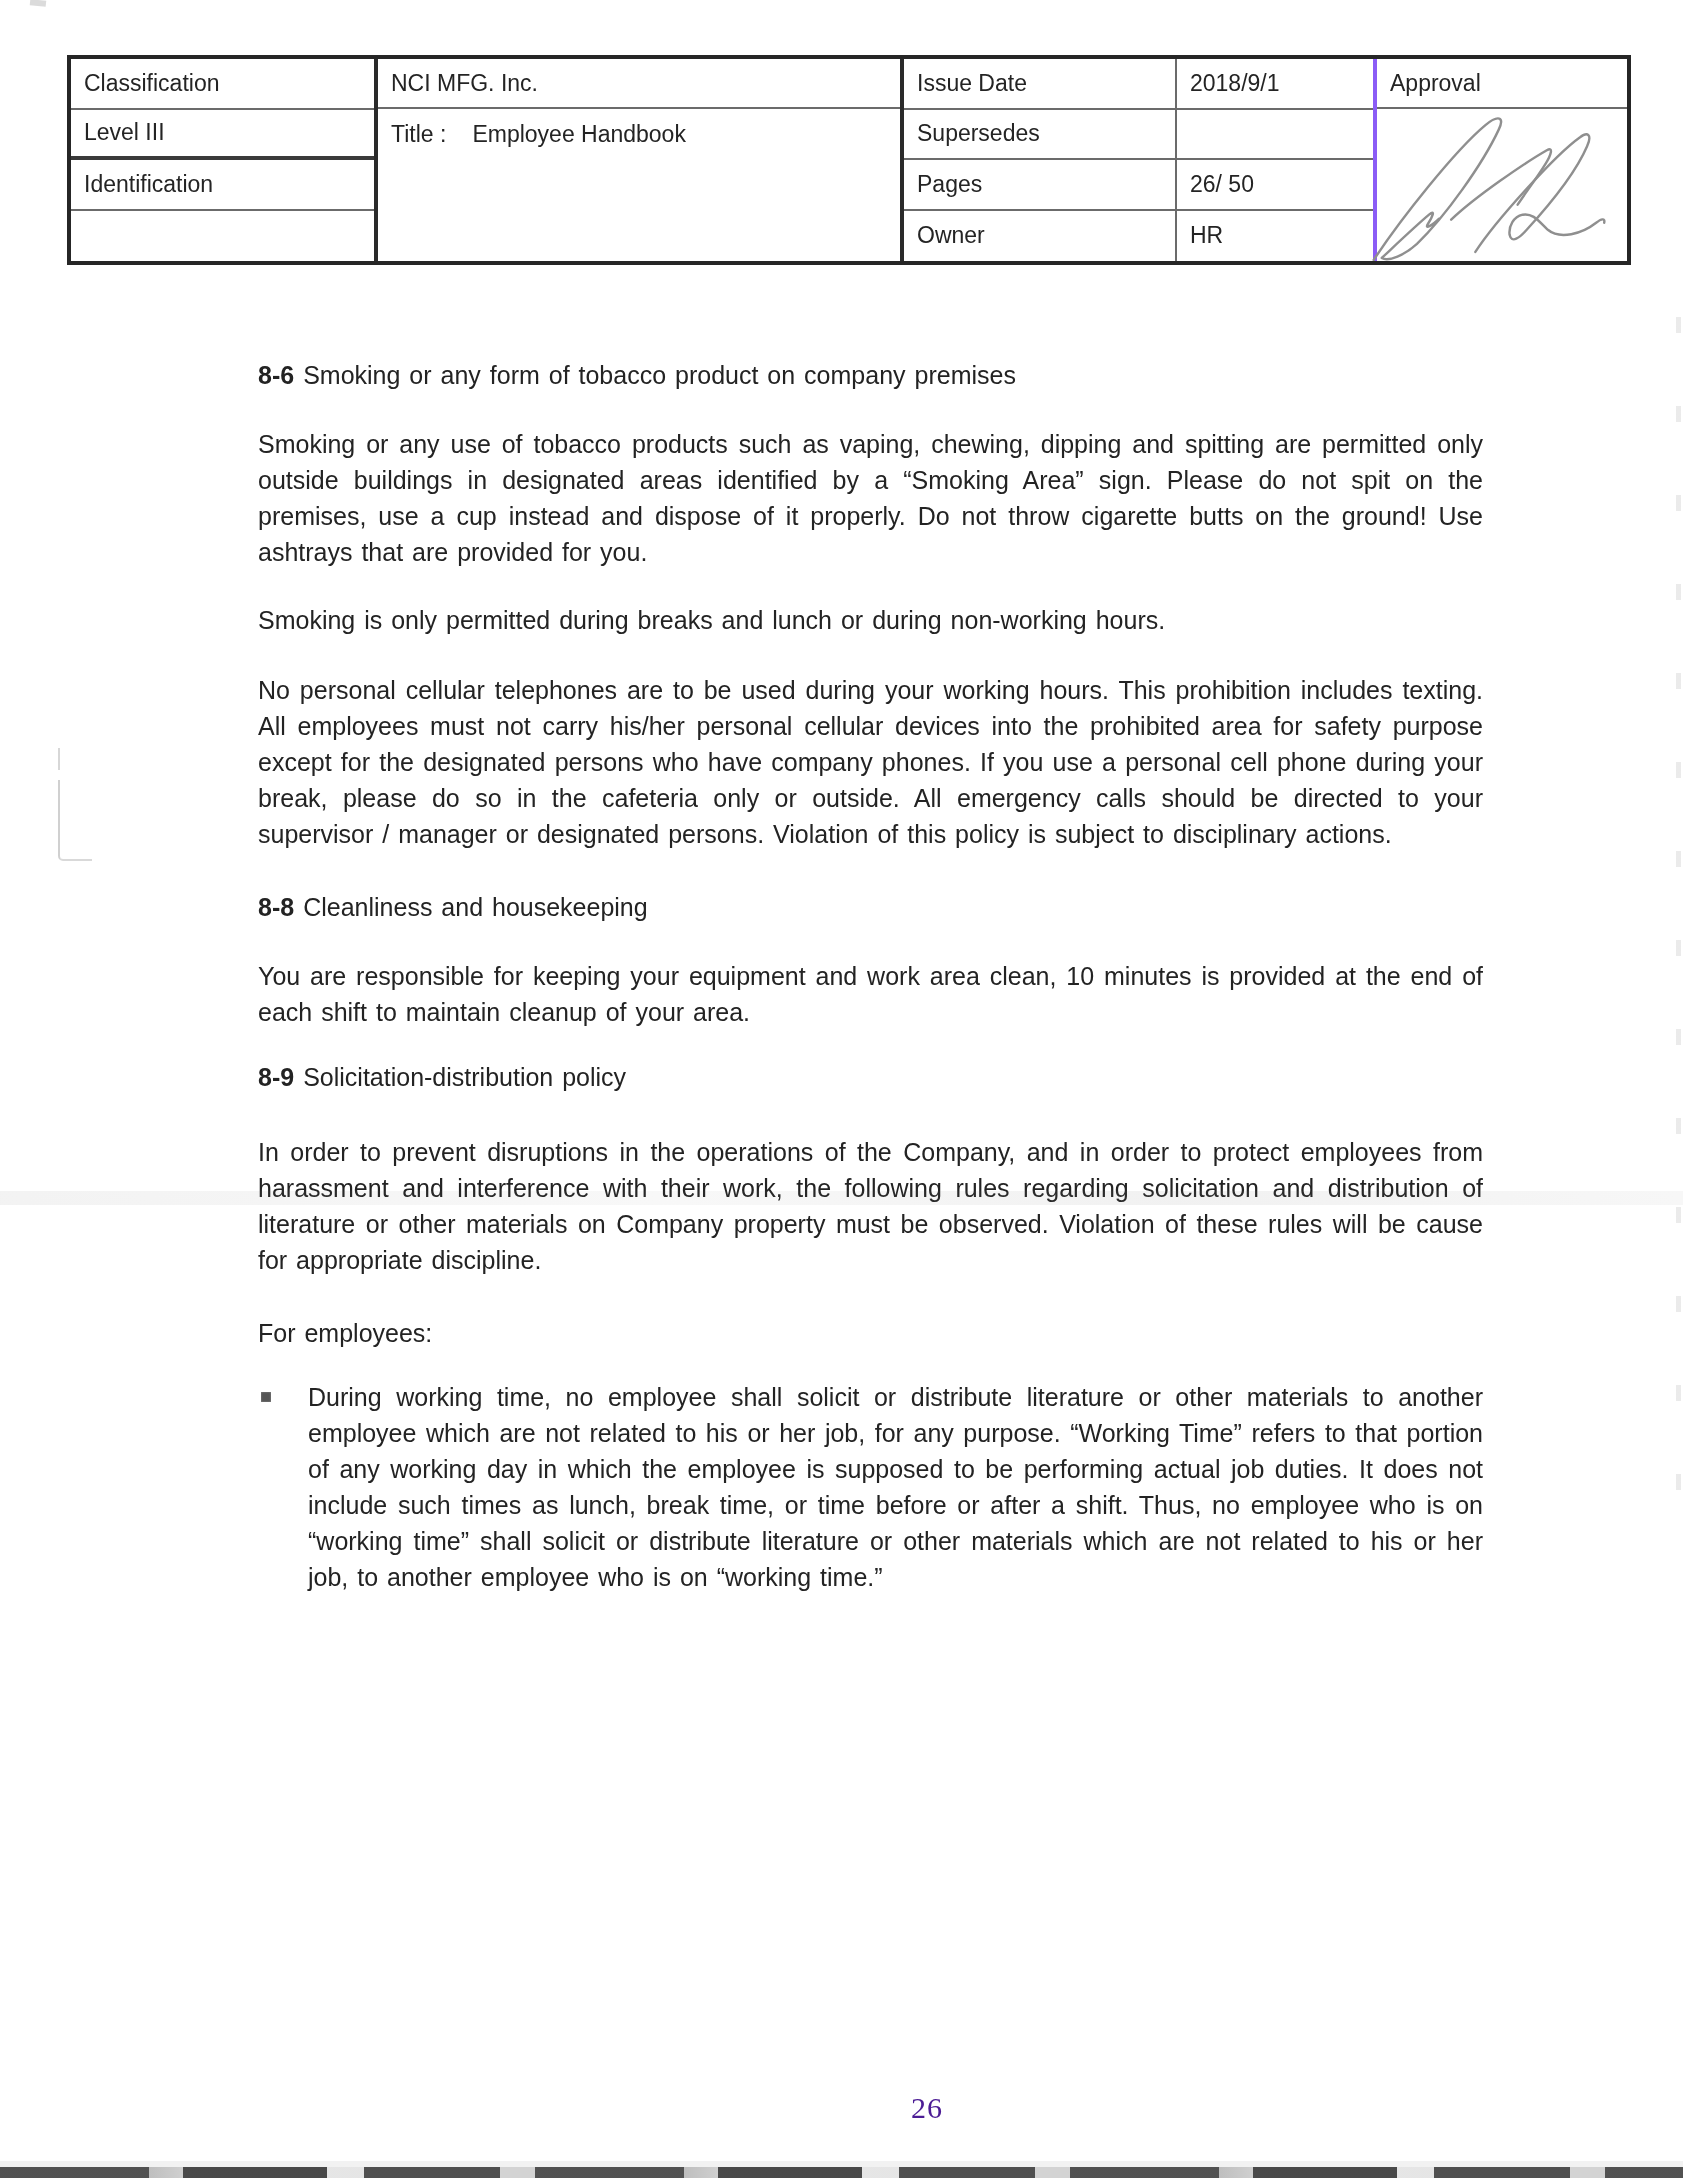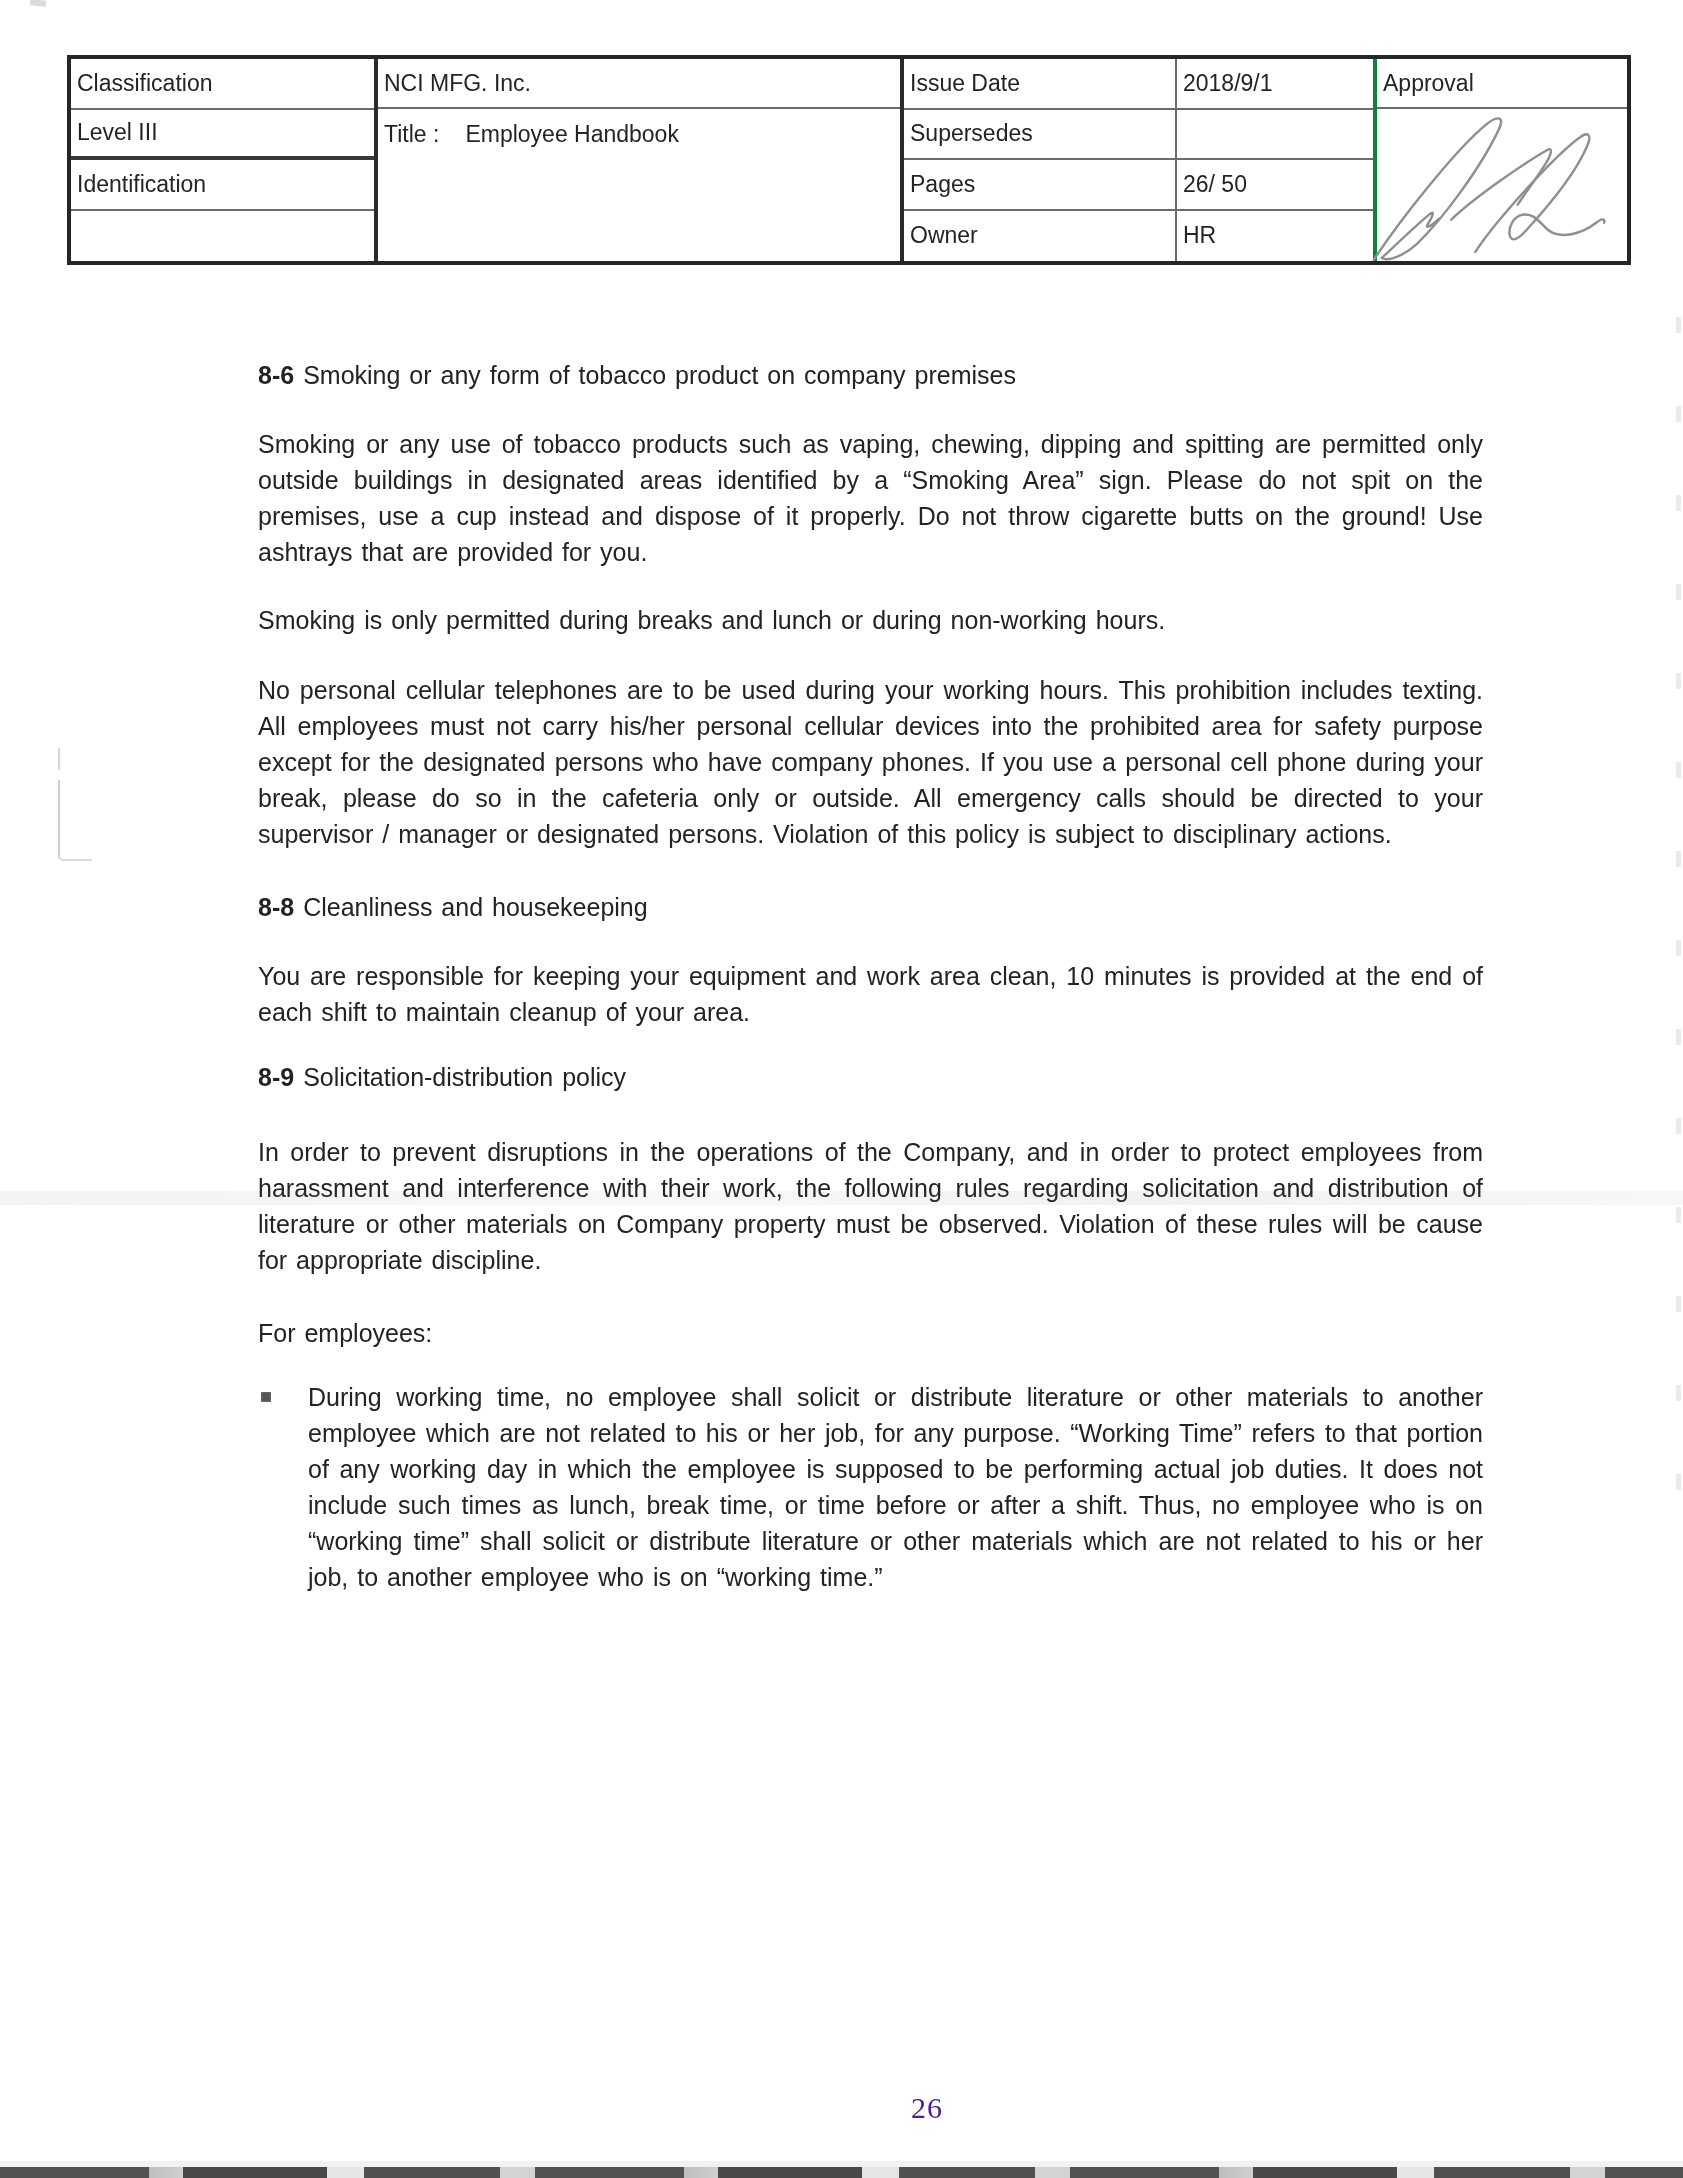--- a/index.html
+++ b/index.html
@@ -19,26 +19,26 @@
     border:4px solid #262626;
     box-sizing:border-box;
     display:grid;
     grid-template-columns:307px 526px 473px 1fr;
     font-size:23px;
     background:#fff;
   }
   .tcol{box-sizing:border-box;position:relative;}
   .tcol.c1{border-right:4px solid #2a2a2a;display:grid;grid-template-rows:repeat(4,1fr);}
   .tcol.c2{border-right:4px solid #2a2a2a;display:grid;grid-template-rows:50px 50px 1fr;}
-  .tcol.c3{border-right:4px solid #15803d;display:grid;grid-template-columns:273px 1fr;grid-template-rows:repeat(4,1fr);}
+  .tcol.c3{border-right:4px solid #8b5cf6;display:grid;grid-template-columns:273px 1fr;grid-template-rows:repeat(4,1fr);}
   .tcol.c4{display:grid;grid-template-rows:50px 1fr;}
   .tcell{
     box-sizing:border-box;
     display:flex;align-items:center;
-    padding-left:6px;padding-right:6px;
+    padding-left:13px;padding-right:6px;
     white-space:nowrap;overflow:visible;
   }
   .thin-b{border-bottom:2px solid #6b6b6b;}
   .thick-b{border-bottom:4px solid #3a3a3a;}
   .c3 .vline{border-right:2px solid #6b6b6b;}
   .title-gap{display:inline-block;width:26px;}
   .sig-cell{position:relative;overflow:visible;}
   .sig-cell svg{position:absolute;left:-7px;bottom:0;}
 
   

